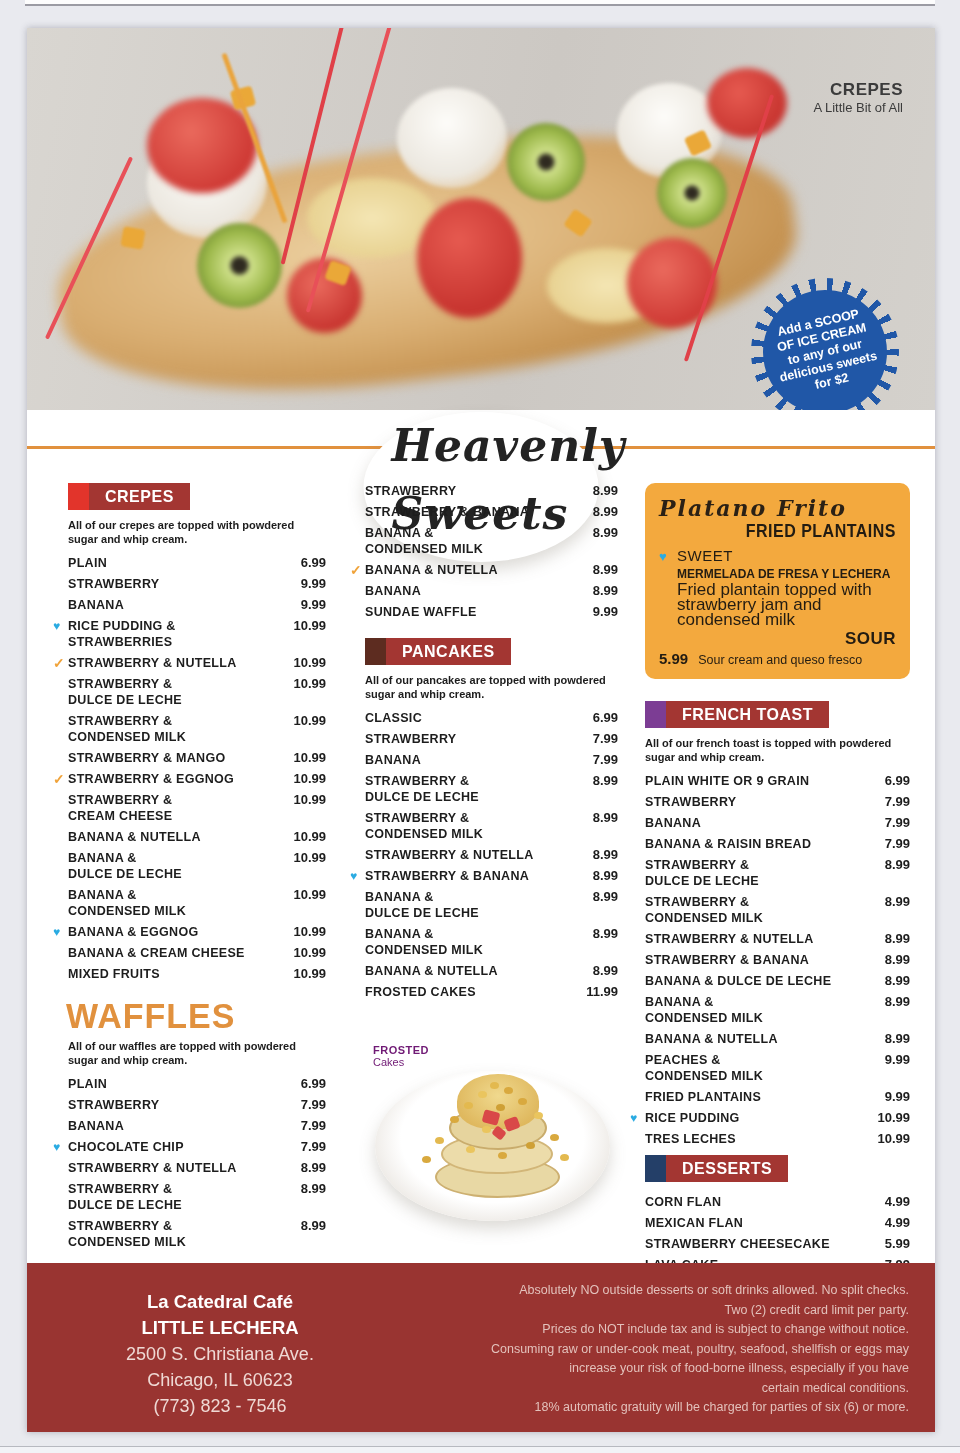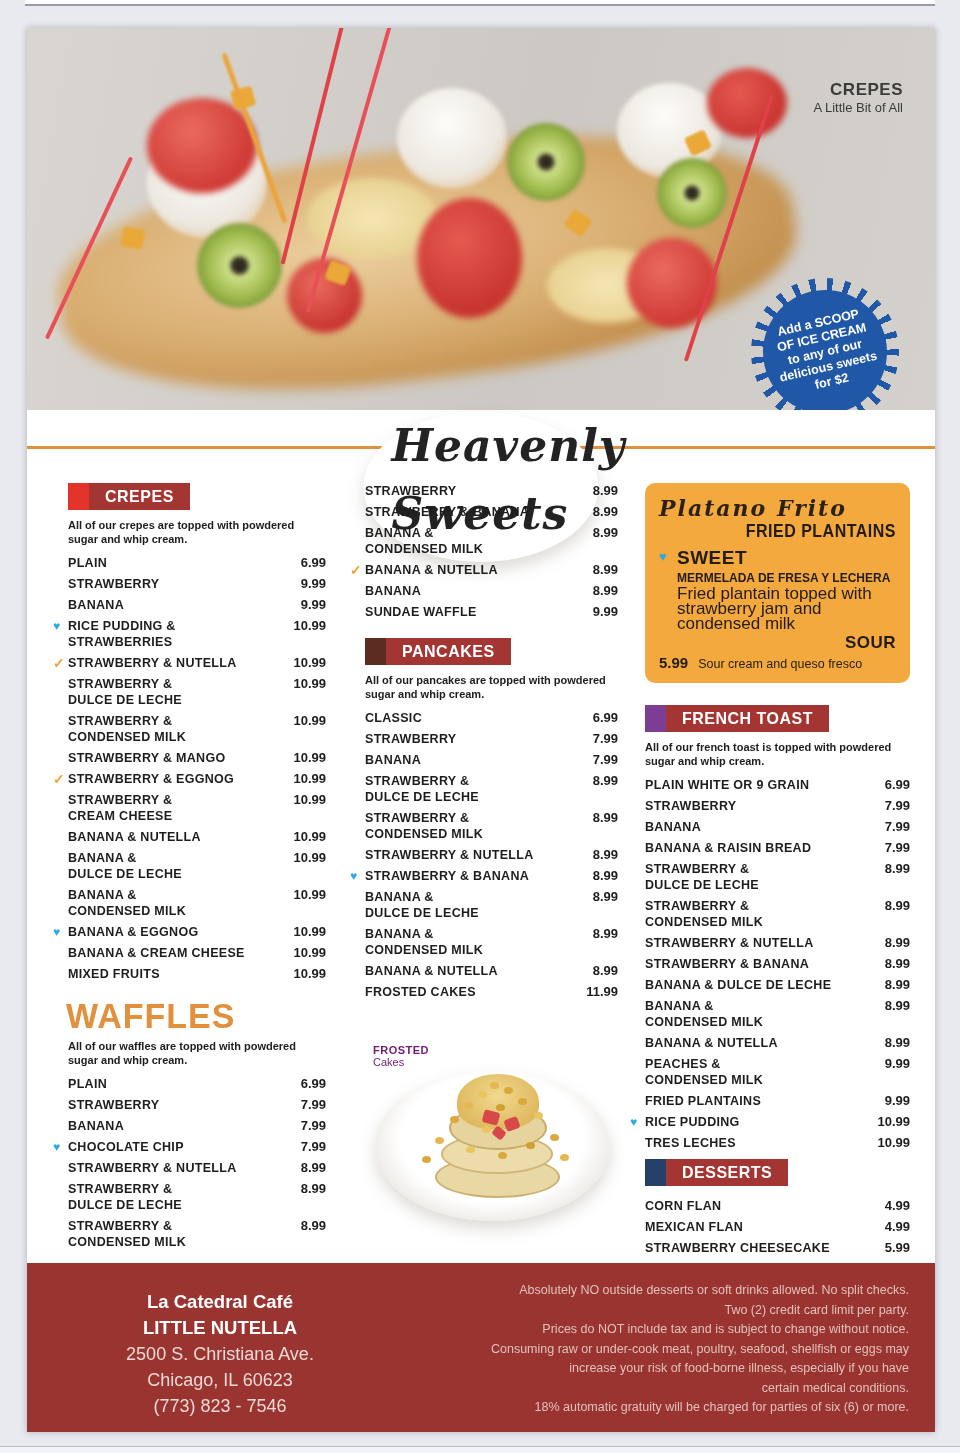--- a/index.html
+++ b/index.html
@@ -104,21 +104,21 @@
     margin: 14px 0 4px -2px; transform: scaleY(1.05); transform-origin: left; }
 
   
   .platano { background: #f3a93e; border-radius: 10px; padding: 10px 14px 12px; margin-bottom: 22px; color: #231c12; }
   .platano .script { font-family: "DejaVu Serif", serif; font-style: italic; font-weight: bold;
     font-size: 22px; line-height: 30px; letter-spacing: 2px; color: #2b2115; }
   .platano .sub { text-align: right; font-size: 16px; font-weight: bold; letter-spacing: 0.5px;
     transform: scaleY(1.1); margin-bottom: 6px; }
   .platano .sweet-row { position: relative; padding-left: 18px; }
   .platano .sweet-row .mark { left: 0; top: 2px; font-size: 13px; }
-  .platano .sweet { font-size: 19px; font-weight: bold; letter-spacing: 0.5px; }
+  .platano .sweet { font-size: 15px; font-weight: normal; letter-spacing: 0.5px; }
   .platano .headline { font-size: 12px; font-weight: bold; margin: 2px 0 1px; padding-left: 18px; }
   .platano .desc { font-size: 17px; line-height: 15px; padding-left: 18px; white-space: pre-line; }
   .platano .sour { text-align: right; font-size: 17px; font-weight: bold; letter-spacing: 0.5px; margin-top: 2px; }
   .platano .sour-row { display: flex; align-items: baseline; margin-top: 1px; }
   .platano .sour-price { font-size: 15px; font-weight: bold; margin-right: 10px; }
   .platano .sour-desc { font-size: 12.5px; }
 
   
   .cakes-photo { position: relative; width: 253px; height: 225px; margin-top: 16px; }
   .photo-label { position: absolute; left: 8px; top: 28px; color: #701a75; z-index: 2; }
@@ -680,21 +680,21 @@
 
       </div>
     </div>
   </div>
 
   <div class="footer">
     <div class="footer-left">
 
         <div>La Catedral Café</div>
 
-        <div>LITTLE NUTELLA</div>
+        <div>LITTLE LECHERA</div>
 
         <div>2500 S. Christiana Ave.</div>
 
         <div>Chicago, IL 60623</div>
 
         <div>(773) 823 - 7546</div>
 
     </div>
     <div class="footer-right">
 

